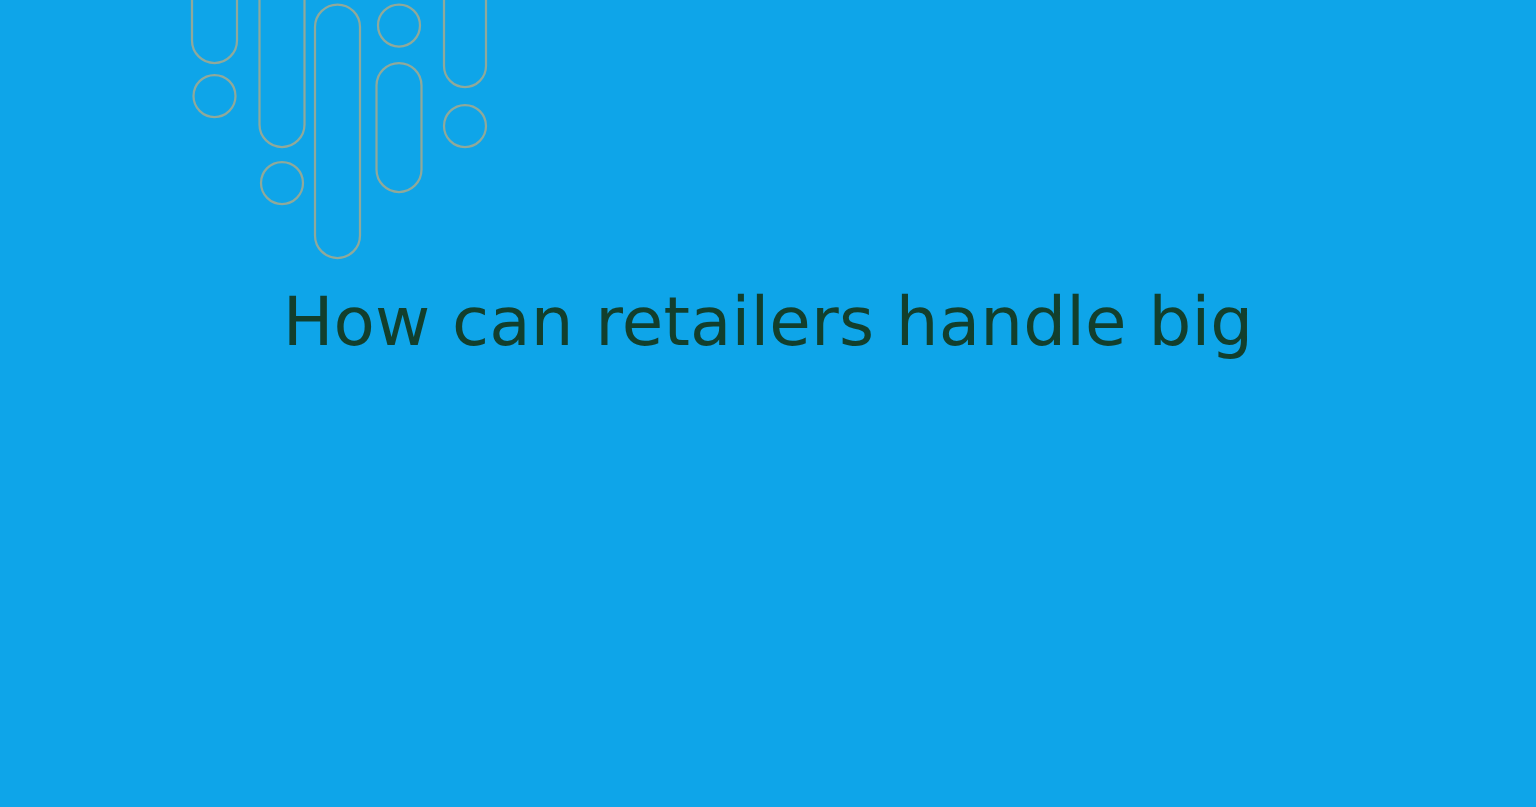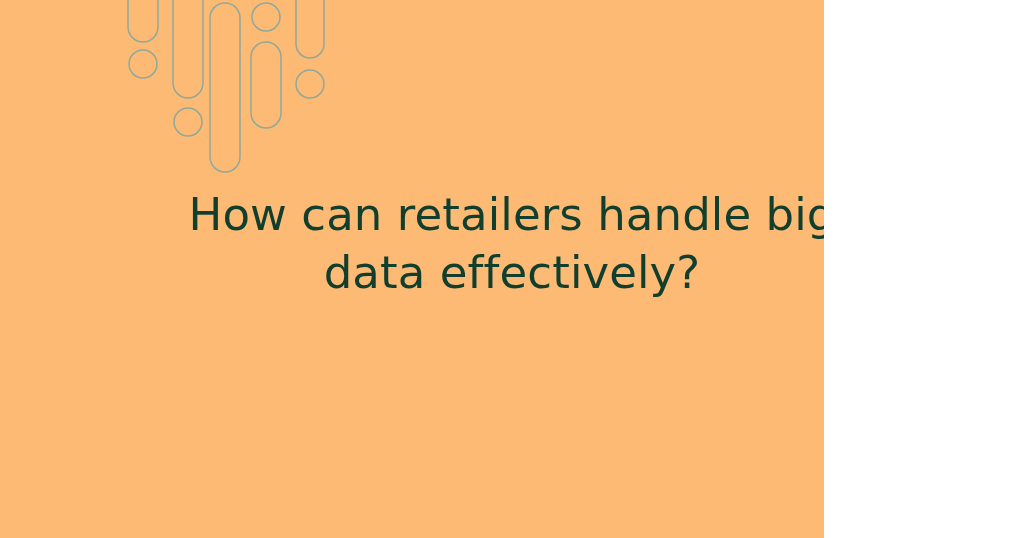--- a/index.html
+++ b/index.html
@@ -9,23 +9,23 @@
   }
   body {
     width: 1024px;
     height: 538px;
     overflow: hidden;
     font-family: "DejaVu Sans", "Liberation Sans", sans-serif;
   }
 
   .slide {
     position: relative;
-    width: 824px;
+    width: 1024px;
     height: 538px;
-    background: #fdba74;
+    background: #0ea5e9;
     overflow: hidden;
   }
 
   
   .decor {
     position: absolute;
     left: 0;
     top: 0;
     width: 380px;
     height: 200px;
@@ -81,17 +81,16 @@
         <rect x="296" y="-40" width="28" height="98" rx="14" ry="14"></rect>
         <circle cx="310" cy="84" r="14"></circle>
 
       </g>
     </svg>
   </div>
 
   <div class="headline-wrap">
     <h1 class="headline">
       <span class="line">How can retailers handle big</span>
-      <span class="line">data effectively?</span>
     </h1>
   </div>
 
 </div>
 
 </body></html>

